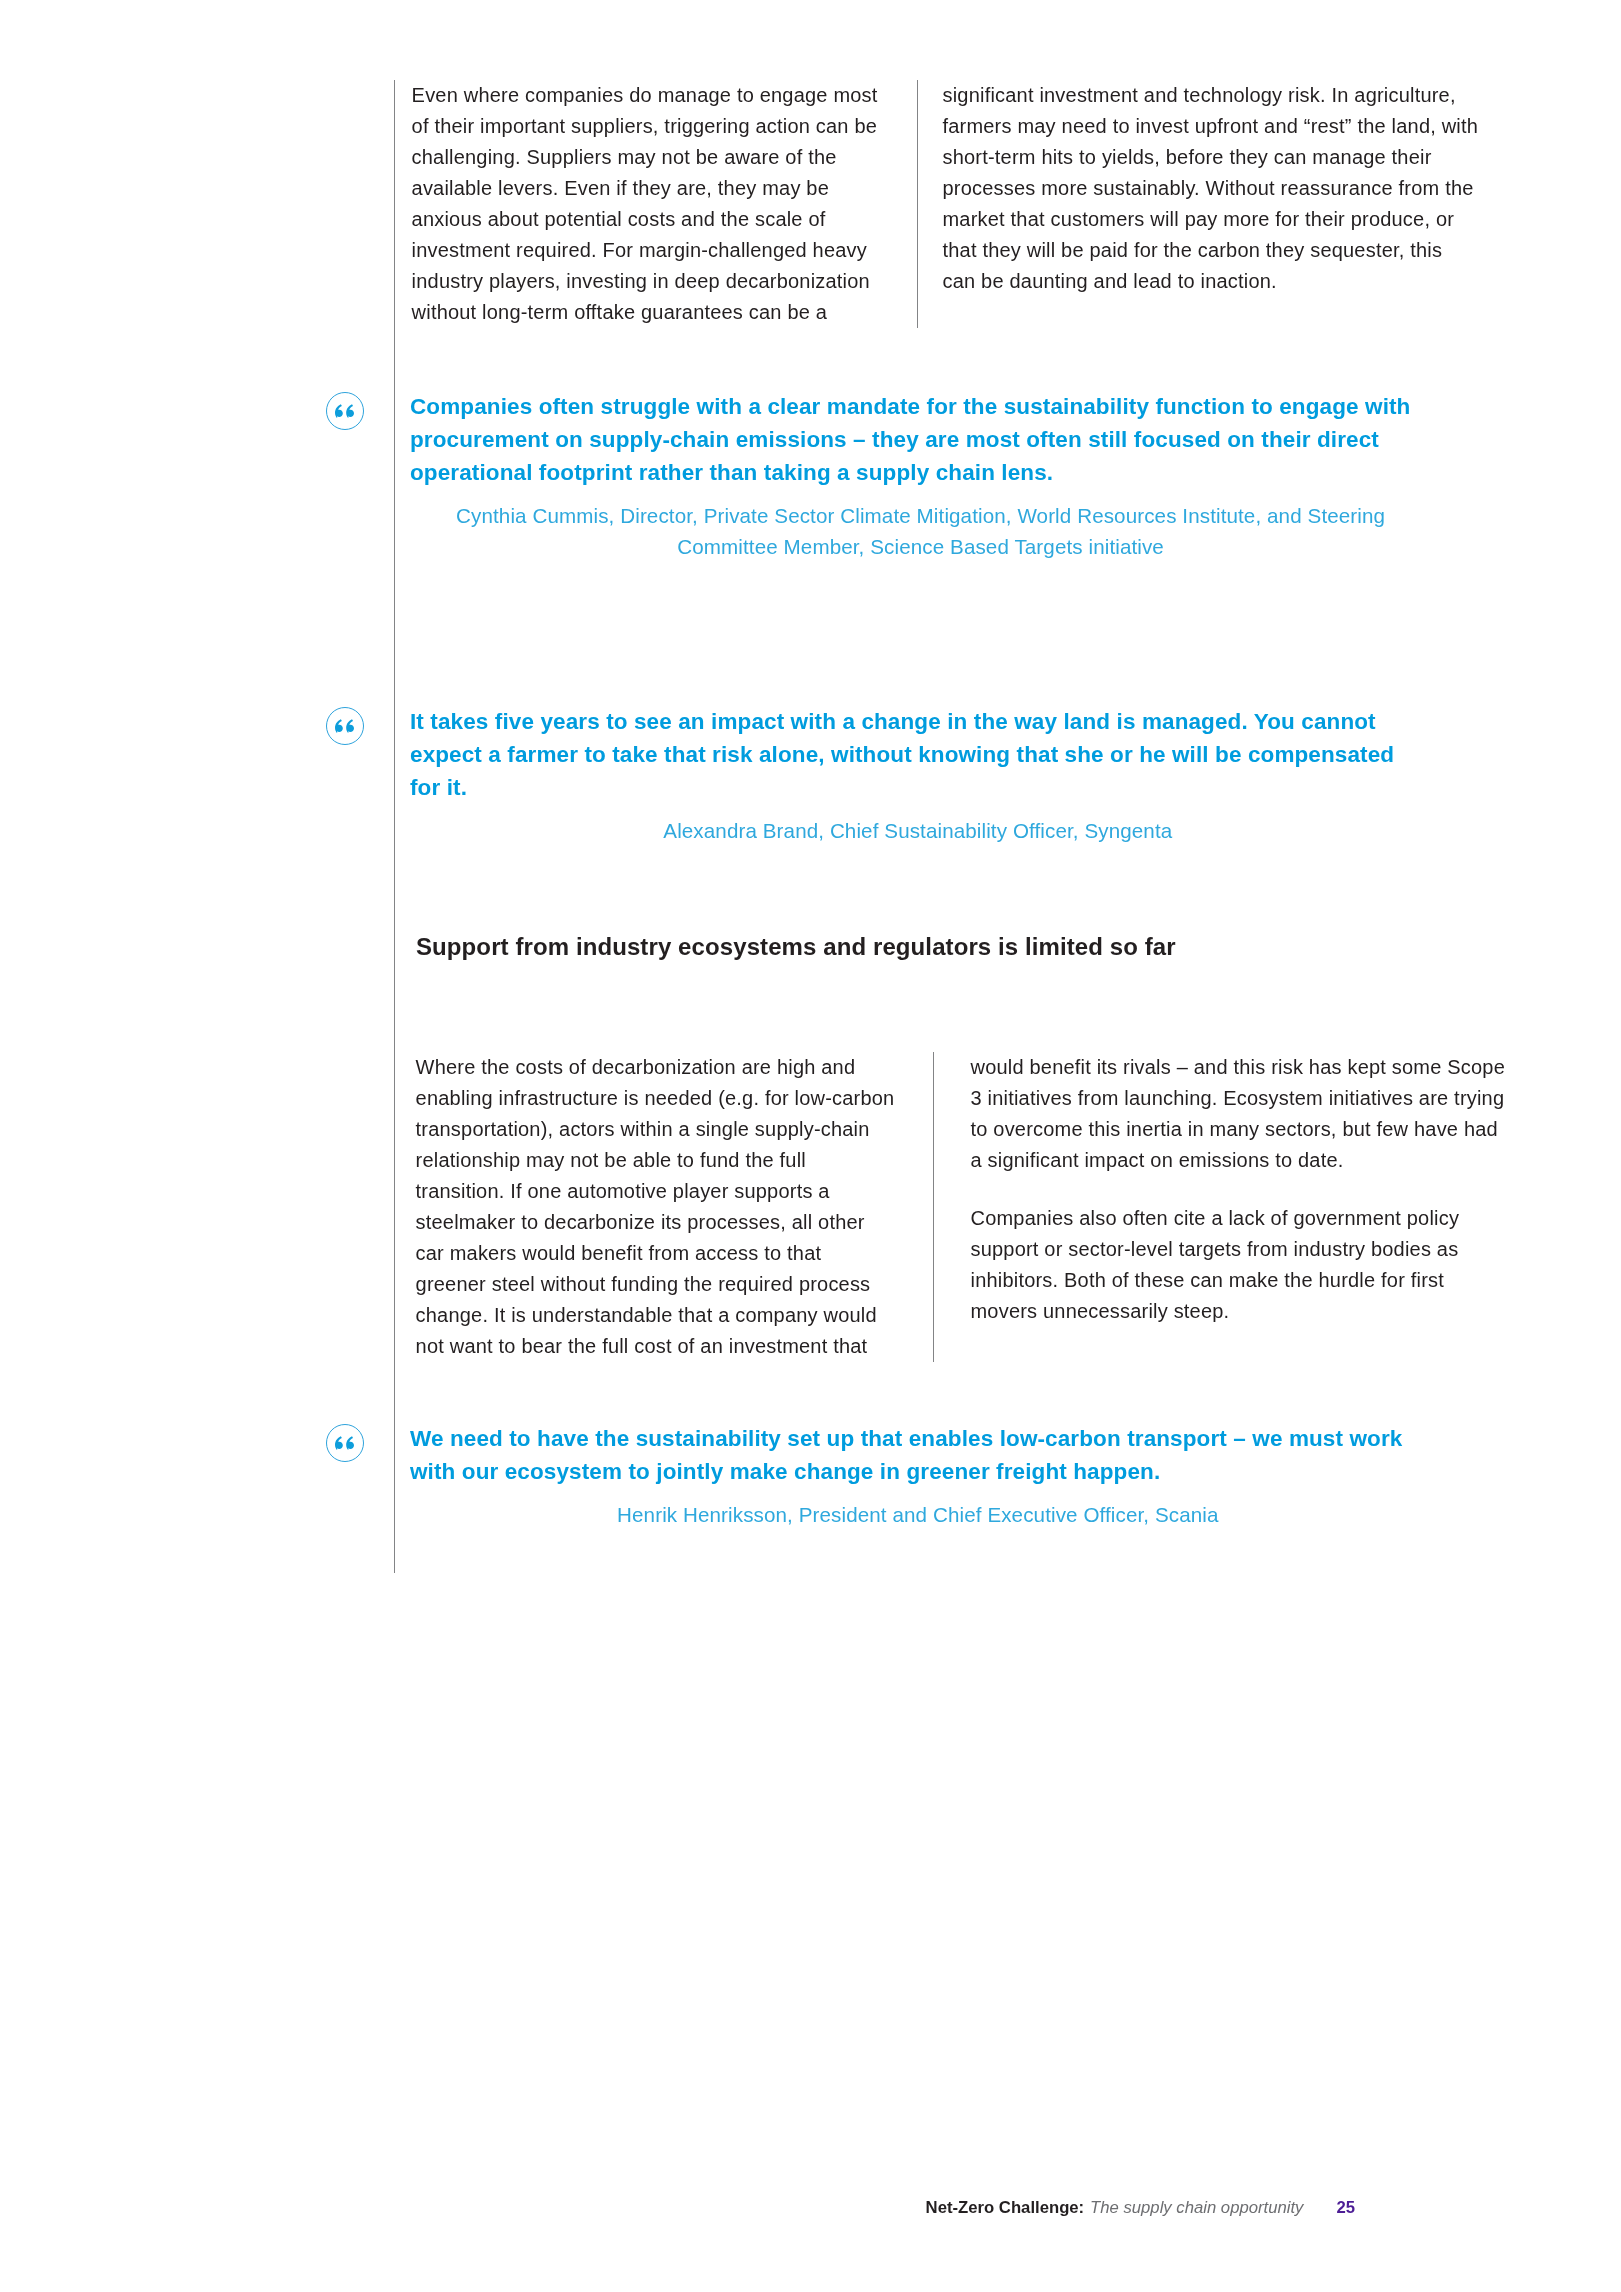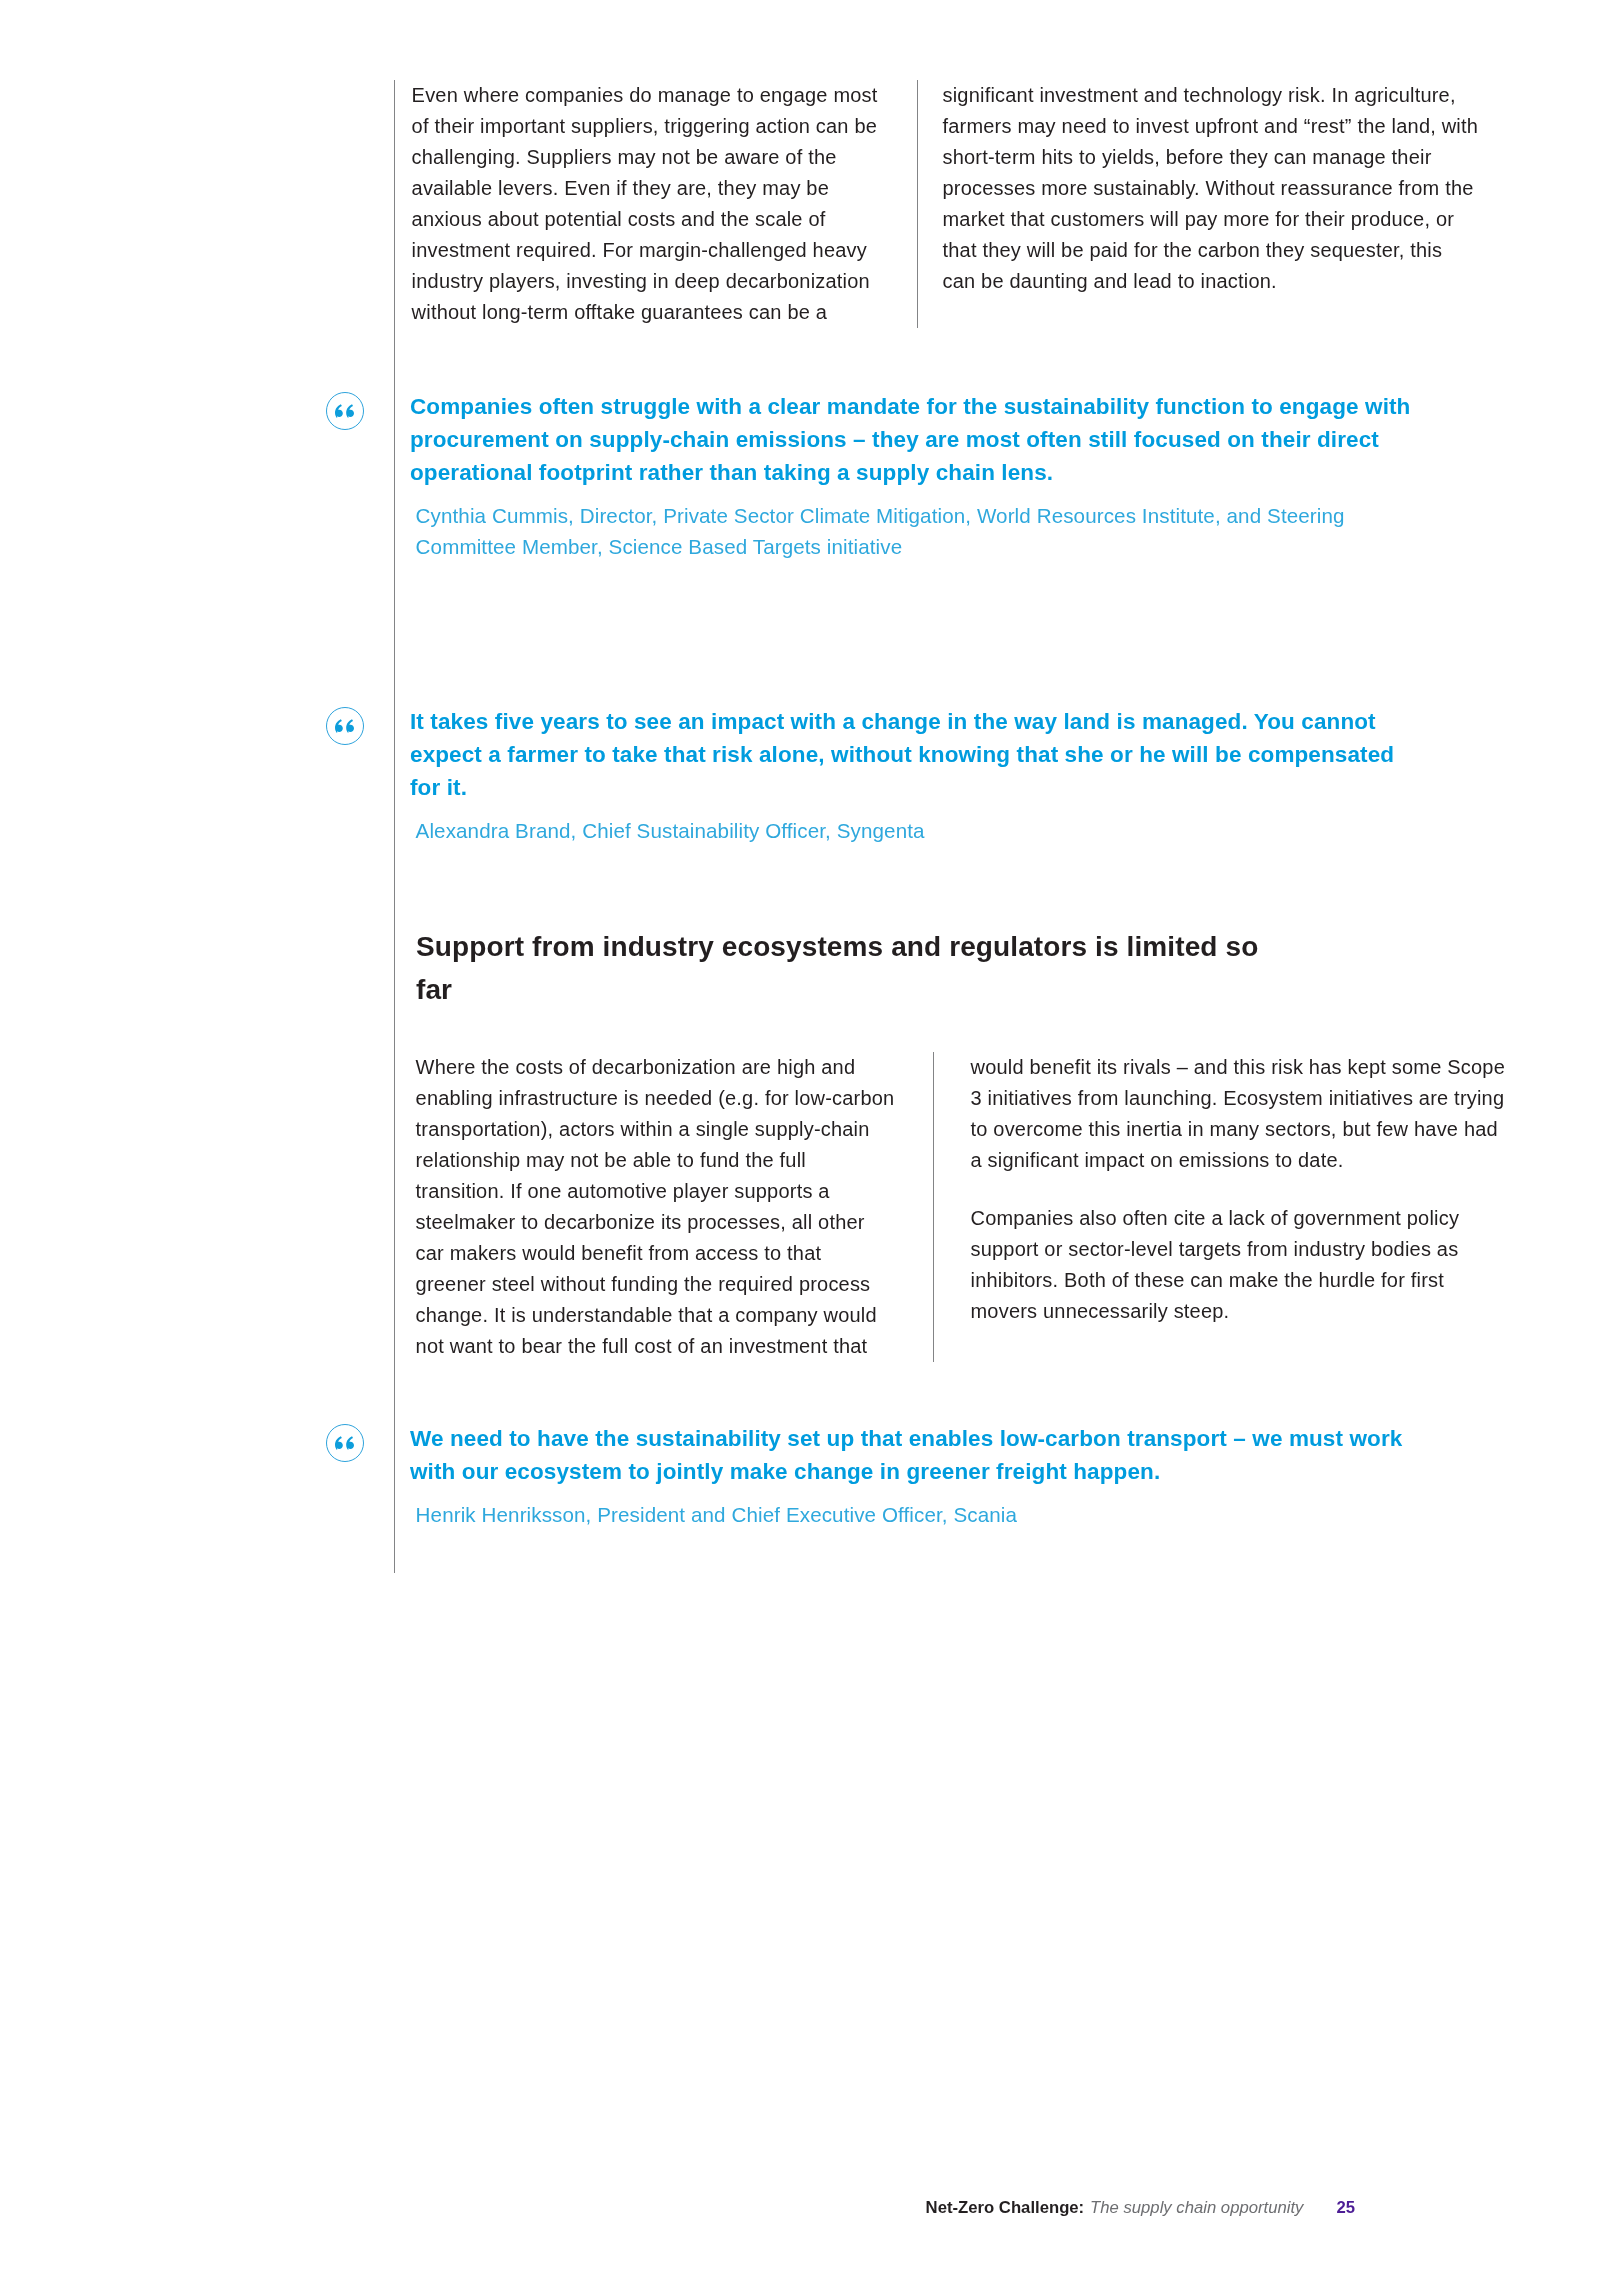--- a/index.html
+++ b/index.html
@@ -98,32 +98,33 @@
   }
   .quote-attrib {
     padding-left: 21.6px;
     margin-top: 10.8px;
     font-size: 20.6px;
     line-height: 31px;
     font-weight: normal;
     color: #2fa8dd;
     letter-spacing: .005em;
     max-width: 1010px;
+    text-align: center;
   }
 
   #quote-1 { top: 390px; }
   #quote-2 { top: 705px; }
   #quote-3 { top: 1422px; }
 
   
   .section-heading {
     position: absolute;
     left: 416px;
     top: 925px;
-    font-size: 28px;
+    font-size: 24px;
     line-height: 43px;
     font-weight: bold;
     color: #231f20;
     letter-spacing: .004em;
     max-width: 882px;
   }
 
   
   .footer {
     position: absolute;

